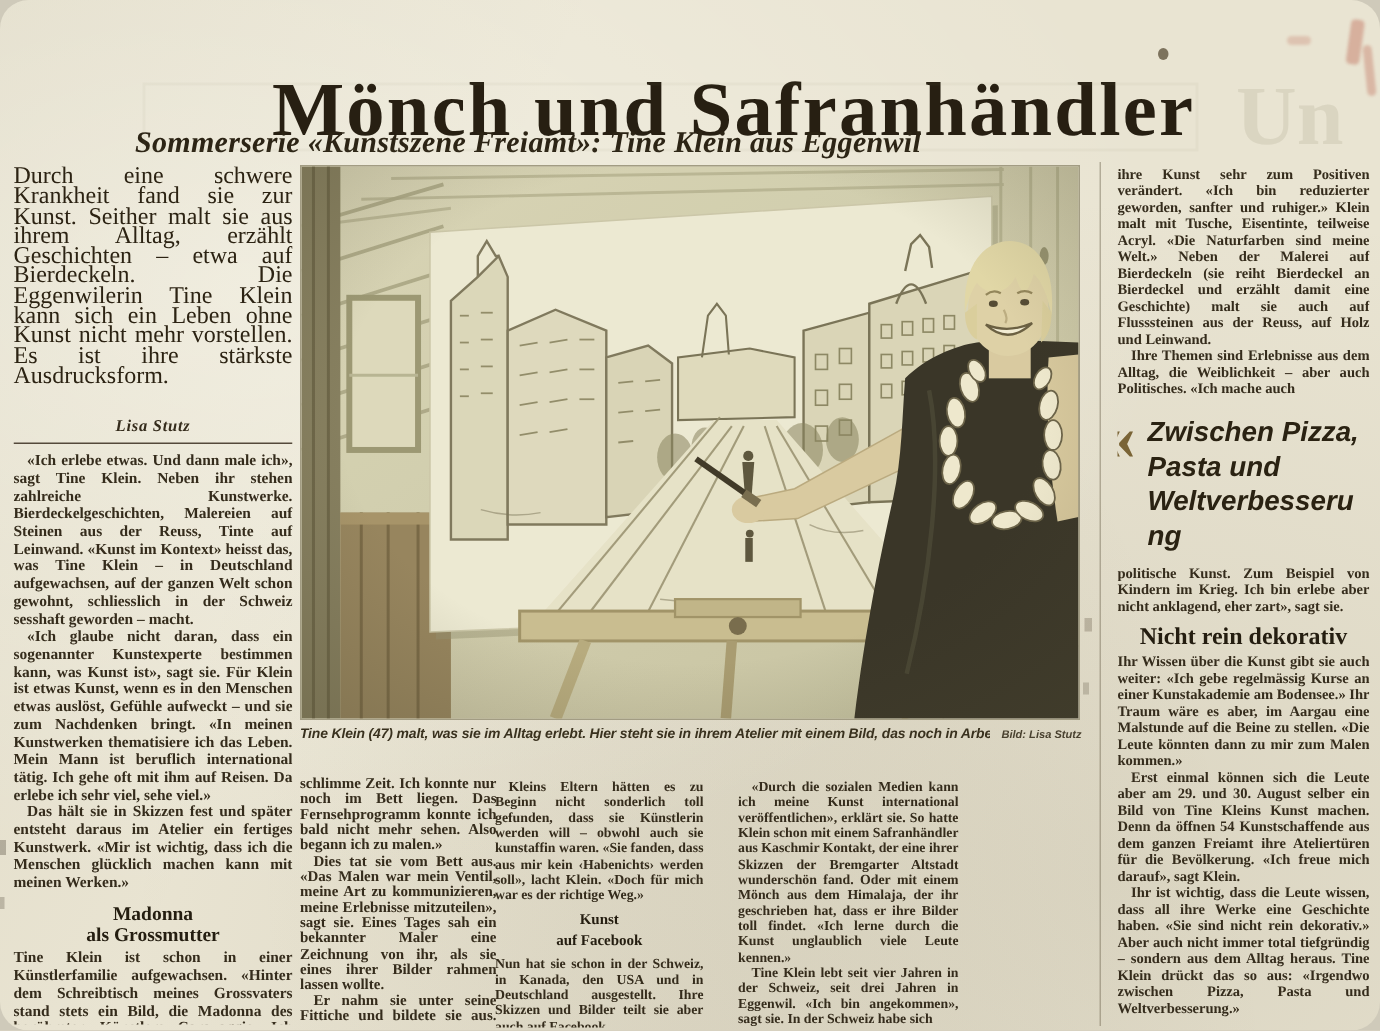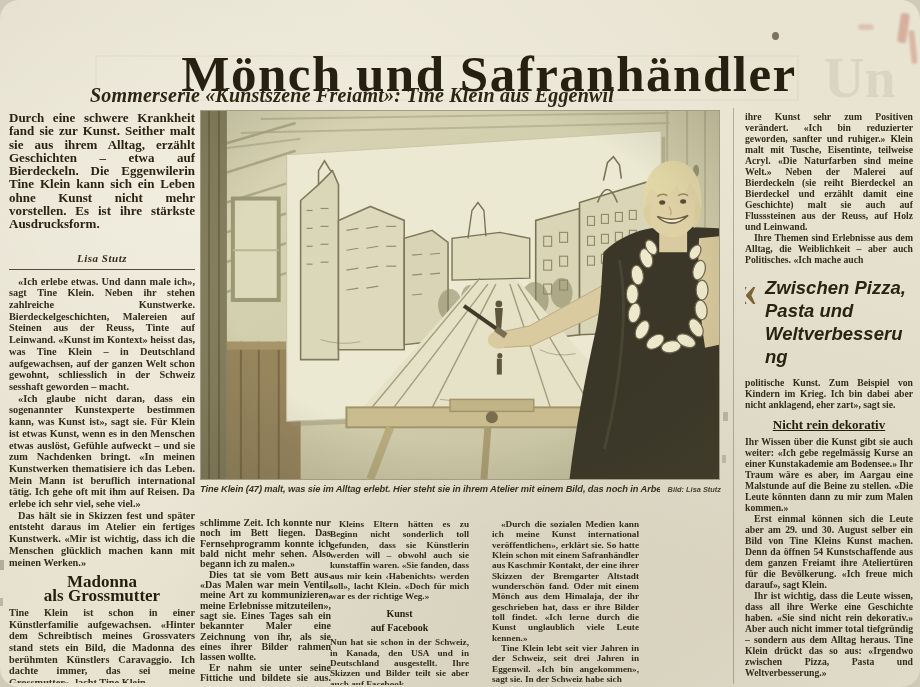--- a/index.html
+++ b/index.html
@@ -22,38 +22,38 @@
   .subtitle{
     position:absolute;left:90px;right:12px;top:84px;text-align:left;
     font-size:20px;font-weight:bold;font-style:italic;color:#2c2415;letter-spacing:.2px;
   }
   .col{position:absolute;text-align:justify;font-weight:bold;color:#352c1c;
        hyphens:auto;-webkit-hyphens:auto;overflow-wrap:break-word;overflow:hidden;}
   .col p{margin:0;}
   .ind{text-indent:9px;}
   .col1{left:9px;top:111px;width:186px;height:572px;}
   .col1 .body-text{font-size:10.3px;line-height:11.7px;}
-  .lead{font-size:13px;line-height:13.3px;font-weight:bold;color:#2c2313;text-align:justify;}
+  .lead{font-size:16px;line-height:13.3px;font-weight:normal;color:#2c2313;text-align:justify;}
   .byline{text-align:center;font-style:italic;font-weight:bold;font-size:11px;margin-top:21px;letter-spacing:.5px;}
   .byline-rule{border:0;border-top:1.6px solid #54493a;margin:5px 0 6px;}
-  .subhead{text-align:center;font-size:17px;line-height:13.8px;font-weight:bold;margin:7px 0 4px;color:#241d10;}
+  .subhead{text-align:center;font-size:13px;line-height:13.8px;font-weight:bold;margin:7px 0 4px;color:#241d10;}
   .photo-wrap{position:absolute;left:200px;top:110px;width:520px;height:370px;
     border:1px solid rgba(118,110,86,.55);box-sizing:border-box;background:#d8d5ba;}
   .photo-wrap svg{display:block;width:100%;height:100%;}
   .caption-row{position:absolute;left:200px;top:484px;width:521px;display:flex;
     justify-content:space-between;align-items:baseline;
     font-family:"Liberation Sans","DejaVu Sans",sans-serif;font-style:italic;font-weight:bold;color:#39311e;}
   .caption{font-size:9.3px;letter-spacing:-.1px;white-space:nowrap;overflow:hidden;}
   .credit{font-size:7.4px;margin-left:8px;white-space:nowrap;color:#4a4230;}
   .col2{left:200px;top:518px;width:131px;height:166px;font-size:10px;line-height:10.35px;}
   .col3{left:330px;top:519px;width:139px;height:166px;font-size:9.2px;line-height:10.35px;}
   .col4{left:492px;top:519px;width:147px;height:166px;font-size:9.2px;line-height:10.35px;}
   .col3 .subhead{font-size:10px;margin:5px 0 3px;}
   .col5{left:745px;top:111px;width:168px;height:574px;font-size:9.7px;line-height:11px;}
-  .col5 .subhead{font-size:13px;margin:8px 0 4px;text-decoration:underline;}
+  .col5 .subhead{font-size:16px;margin:8px 0 4px;}
   .vdivider{position:absolute;left:733px;top:108px;height:576px;width:1px;background:rgba(110,102,80,.45);}
   .pullquote{
     margin:11px 0 9px;position:relative;padding-left:20px;text-align:left;
     font-family:"Liberation Sans","DejaVu Sans",sans-serif;font-weight:bold;font-style:italic;
     font-size:18.5px;line-height:23px;color:#2a2212;
   }
   .pullquote .qmark{
     position:absolute;left:-10px;top:-4px;font-size:44px;line-height:40px;
     color:#7a6436;font-family:"Liberation Serif",serif;font-style:normal;
   }
@@ -314,21 +314,21 @@
 
   <section class="col col5">
     <p>ihre Kunst sehr zum Positiven verändert. «Ich bin reduzierter geworden, sanfter und ruhiger.» Klein malt mit Tusche, Eisentinte, teilweise Acryl. «Die Naturfarben sind meine Welt.» Neben der Malerei auf Bierdeckeln (sie reiht Bierdeckel an Bierdeckel und erzählt damit eine Geschichte) malt sie auch auf Flusssteinen aus der Reuss, auf Holz und Leinwand.</p>
     <p class="ind">Ihre Themen sind Erlebnisse aus dem Alltag, die Weiblichkeit – aber auch Politisches. «Ich mache auch</p>
     <div class="pullquote">
       <span class="qmark">«</span>
       <span>Zwischen Pizza,</span><br>
       <span>Pasta und</span><br>
       <span>Weltverbesserung</span>
     </div>
-    <p>politische Kunst. Zum Beispiel von Kindern im Krieg. Ich bin dabei aber nicht anklagend, eher zart», sagt sie.</p>
+    <p>politische Kunst. Zum Beispiel von Kindern im Krieg. Ich bin erlebe aber nicht anklagend, eher zart», sagt sie.</p>
     <h3 class="subhead">Nicht rein dekorativ</h3>
     <p>Ihr Wissen über die Kunst gibt sie auch weiter: «Ich gebe regelmässig Kurse an einer Kunstakademie am Bodensee.» Ihr Traum wäre es aber, im Aargau eine Malstunde auf die Beine zu stellen. «Die Leute könnten dann zu mir zum Malen kommen.»</p>
     <p class="ind">Erst einmal können sich die Leute aber am 29. und 30. August selber ein Bild von Tine Kleins Kunst machen. Denn da öffnen 54 Kunstschaffende aus dem ganzen Freiamt ihre Ateliertüren für die Bevölkerung. «Ich freue mich darauf», sagt Klein.</p>
     <p class="ind">Ihr ist wichtig, dass die Leute wissen, dass all ihre Werke eine Geschichte haben. «Sie sind nicht rein dekorativ.» Aber auch nicht immer total tiefgründig – sondern aus dem Alltag heraus. Tine Klein drückt das so aus: «Irgendwo zwischen Pizza, Pasta und Weltverbesserung.»</p>
 
   </section>
 
   <div class="artifact ghost-red1"></div>
   <div class="artifact ghost-red2"></div>
   <div class="artifact ghost-red3"></div>

